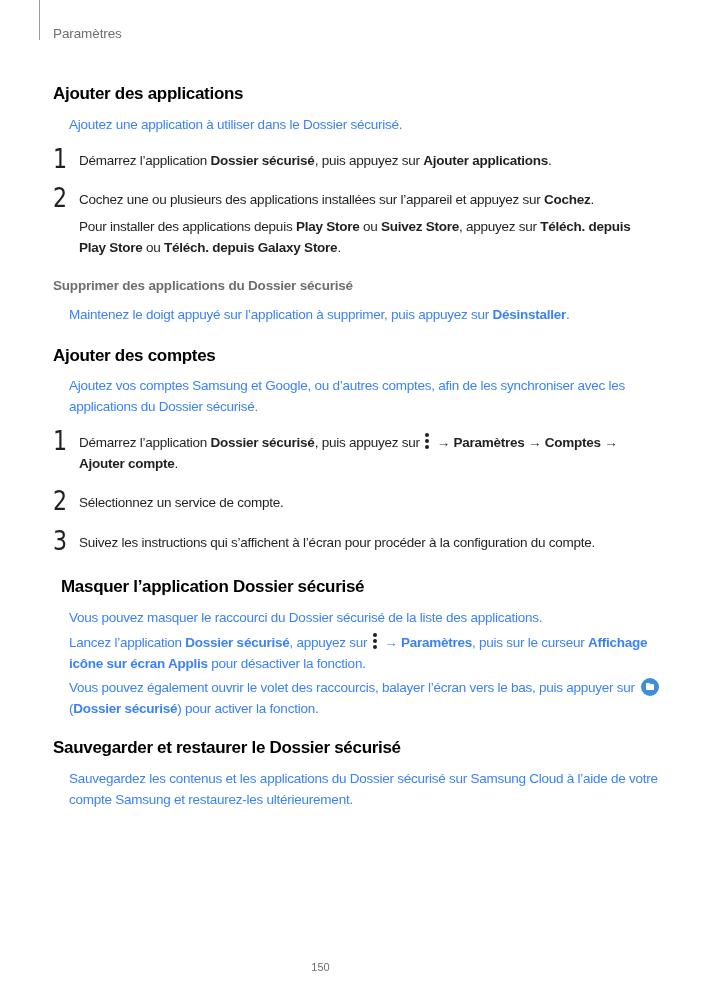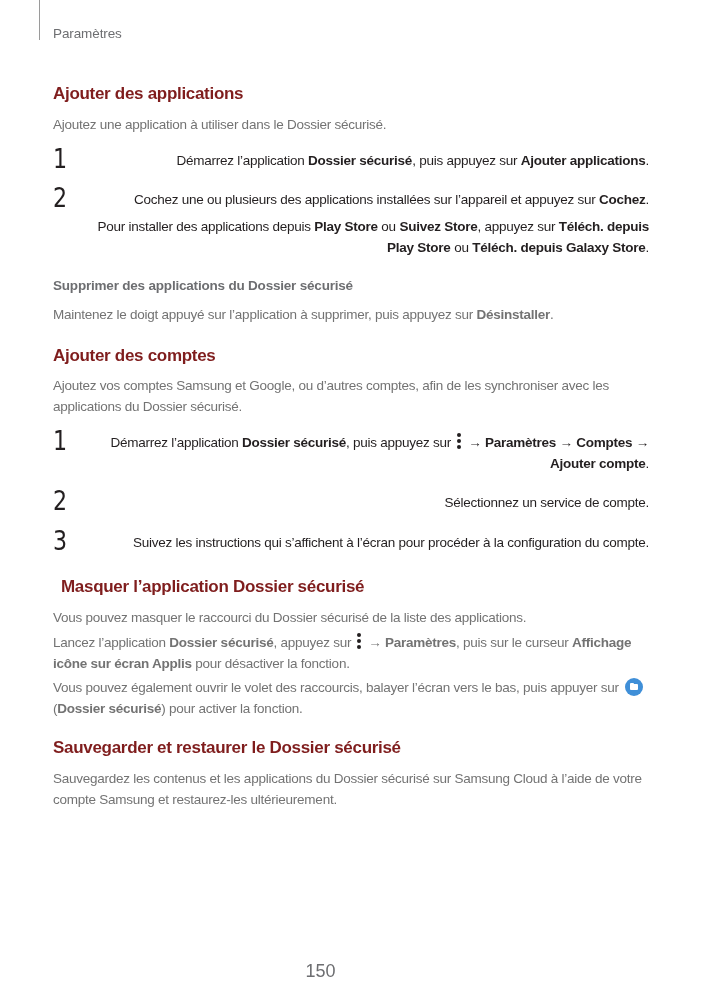--- a/index.html
+++ b/index.html
@@ -9,42 +9,42 @@
     }
     .page-border {
       position: absolute; left: 39px; top: 0; width: 1px; height: 40px; background: #9a9a9a;
     }
     .running-header {
       position: absolute; left: 53px; top: 26px; font-size: 13.5px; color: #6d6e71;
       letter-spacing: -0.1px;
     }
     .content { position: absolute; left: 53px; top: 0; width: 600px; }
     .h2 {
-      position: absolute; left: 0; font-size: 17px; font-weight: bold; color: #7f1d1d;
+      position: absolute; left: 0; font-size: 17px; font-weight: bold; color: #000000;
       letter-spacing: -0.3px; white-space: nowrap; text-align: center;
     }
     .h3 {
       position: absolute; left: 0; font-size: 13.5px; font-weight: bold; color: #6d6e71;
       letter-spacing: -0.2px; white-space: nowrap;
     }
     .p {
-      position: absolute; left: 0; font-size: 13.5px; line-height: 21px; color: #737373;
+      position: absolute; left: 16px; font-size: 13.5px; line-height: 21px; color: #3b82f6;
       letter-spacing: -0.25px; width: 600px;
     }
     .step {
       position: absolute; left: 0; width: 600px;
     }
     .step-num {
       position: absolute; left: 0; top: -6px; font-size: 27px; font-weight: normal;
       color: #231f20; line-height: 30px; font-family: "DejaVu Sans", sans-serif;
       transform: scaleX(0.82); transform-origin: left center;
     }
     .step-text {
       position: absolute; left: 26px; font-size: 13.5px; line-height: 21px;
-      letter-spacing: -0.25px; width: 570px; text-align: right;
+      letter-spacing: -0.25px; width: 570px;
     }
     b { font-weight: bold; }
     .menu-icon {
       display: inline-block; width: 5px; height: 17px; vertical-align: -3px; position: relative;
       margin: 0 3px 0 2px;
     }
     .menu-icon i {
       position: absolute; left: 0; width: 4px; height: 4px; border-radius: 50%; background: #231f20;
     }
     .menu-icon i:nth-child(1) { top: 0; }
@@ -57,21 +57,21 @@
     .folder-icon::before {
       content: ""; position: absolute; left: 5px; top: 6px; width: 8px; height: 6px;
       background: #ffffff; border-radius: 1px;
     }
     .folder-icon::after {
       content: ""; position: absolute; left: 5px; top: 5px; width: 4px; height: 2px;
       background: #ffffff; border-radius: 1px 1px 0 0;
     }
     .page-number {
       position: absolute; left: 0; width: 641px; top: 961px; text-align: center;
-      font-size: 18px; color: #6d6e71;
+      font-size: 11px; color: #6d6e71;
     }
   </style>
 </head>
 <body>
 
 <div class="page-border"></div>
 <div class="running-header">Paramètres</div>
 
 <div class="content">
 

